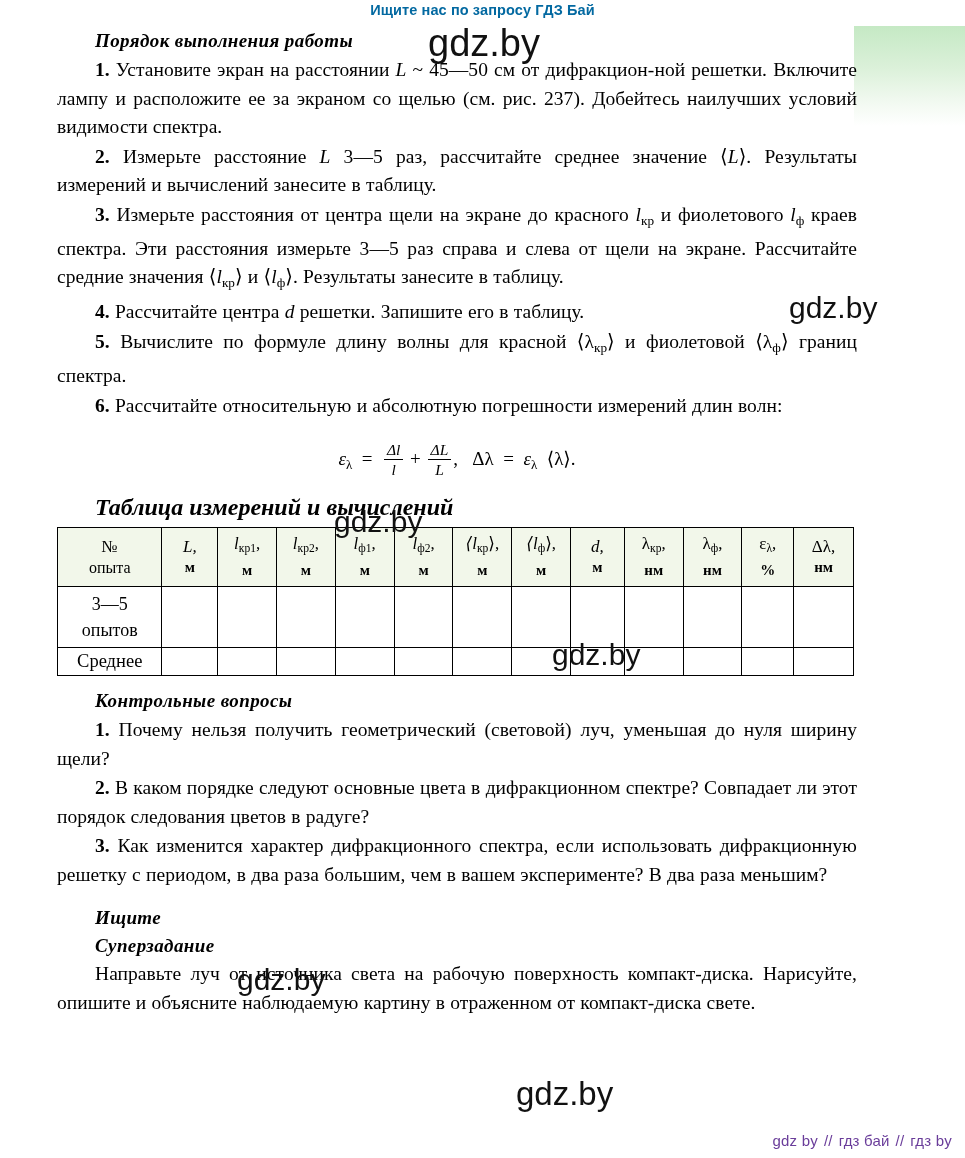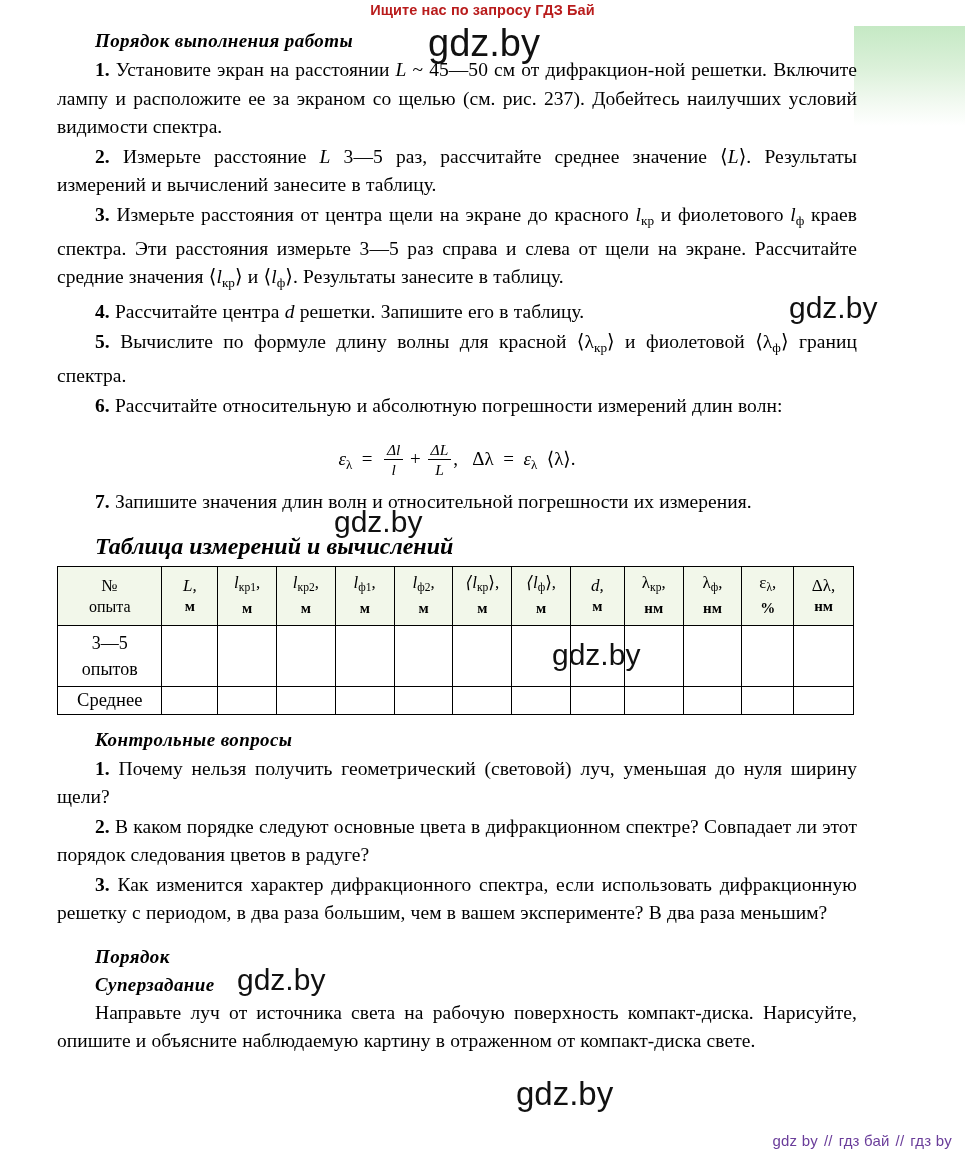--- a/index.html
+++ b/index.html
@@ -19,21 +19,21 @@
   
   .top-banner {
     position: absolute;
     top: 2px;
     left: 0;
     width: 965px;
     text-align: center;
     font-family: "Liberation Sans", sans-serif;
     font-size: 14.5px;
     font-weight: bold;
-    color: #b91c1c;
+    color: #0369a1;
     letter-spacing: 0.1px;
   }
 
   
   .green-box {
     position: absolute;
     top: 26px;
     left: 854px;
     width: 111px;
     height: 100px;
@@ -225,21 +225,20 @@
       <span class="fr">
         <span class="n">ΔL</span>
         <span class="d">L</span>
       </span><span>,</span>
       &nbsp;&nbsp;<span>Δλ</span>
       &nbsp;<span>=</span>&nbsp;
       <span class="fvar">ε</span><span class="sub">λ</span>
       &nbsp;<span>⟨λ⟩.</span>
     </div>
 
-    <p class="para"><span class="num">7.</span> <span>Запишите значения длин волн и относительной погрешности их измерения.</span></p>
 
     <div class="tbl-title">Таблица измерений и вычислений</div>
 
     <table class="meas">
       <colgroup>
         <col style="width:103px">
           <col style="width:55px">
           <col style="width:58px">
           <col style="width:58px">
         <col style="width:58px">
@@ -344,21 +343,21 @@
         </tr>
       </tbody>
     </table>
 
     <h3 class="section-head" style="margin-top:14px">Контрольные вопросы</h3>
 
     <p class="para"><span class="num">1.</span> <span>Почему нельзя получить геометрический (световой) луч, уменьшая до нуля ширину щели?</span></p>
     <p class="para"><span class="num">2.</span> <span>В каком порядке следуют основные цвета в дифракционном спектре? Совпадает ли этот порядок следования цветов в радуге?</span></p>
     <p class="para"><span class="num">3.</span> <span>Как изменится характер дифракционного спектра, если использовать дифракционную решетку с периодом, в два раза большим, чем в вашем эксперименте? В два раза меньшим?</span></p>
 
-    <h3 class="section-head" style="margin-top:18px;margin-bottom:2px">Порядок</h3>
+    <h3 class="section-head" style="margin-top:18px;margin-bottom:2px">Ищите</h3>
 
     <h3 class="section-head" style="margin-top:6px;margin-bottom:3px">Суперзадание</h3>
 
     <p class="para">Направьте луч от источника света на рабочую поверхность компакт-диска. Нарисуйте, опишите и объясните наблюдаемую картину в отраженном от компакт-диска свете.</p>
 
   </div>
 </div>
 
 <div class="wm wm-1">gdz.by</div>
 <div class="wm wm-2">gdz.by</div>

